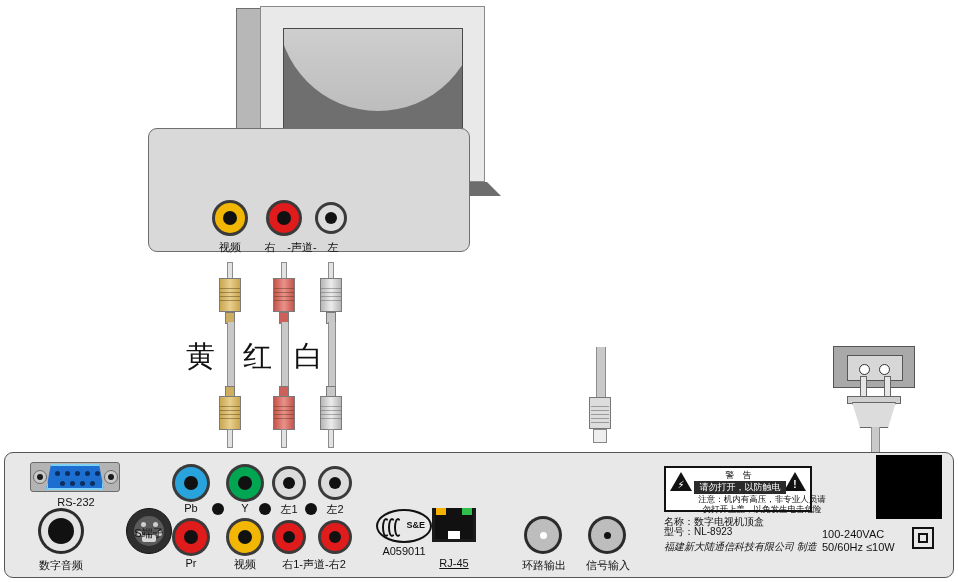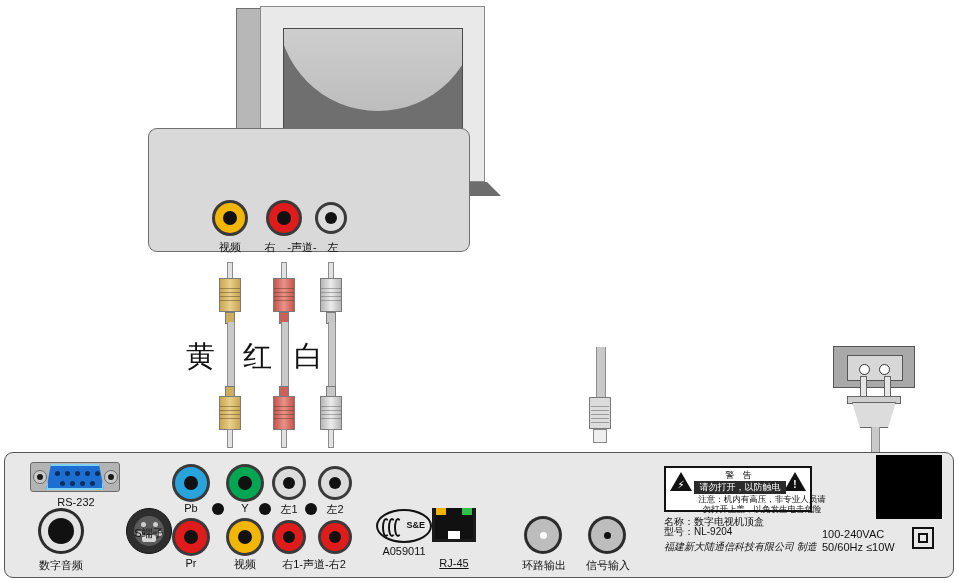--- a/index.html
+++ b/index.html
@@ -359,21 +359,21 @@
         <span>!</span>
       </div>
       <div id="warn-title">警 告</div>
       <div id="warn-sub">请勿打开，以防触电</div>
       <div id="warn-note">
         <div>注意：机内有高压，非专业人员请</div>
         <div>勿打开上盖，以免发生电击危险</div>
       </div>
     </div>
     <div class="prod-line" style="top:49px;">名称：数字电视机顶盒</div>
-    <div class="prod-line" style="top:59px;">型号：NL-9204</div>
+    <div class="prod-line" style="top:59px;">型号：NL-8923</div>
     <div class="prod-line" style="top:74px;font-style:italic;">福建新大陆通信科技有限公司 制造</div>
   </div>
 
   <div class="abs" id="rating">
     <div>100-240VAC</div>
     <div>50/60Hz ≤10W</div>
   </div>
   <div class="abs" id="class2">
       <i></i>
     </div>

